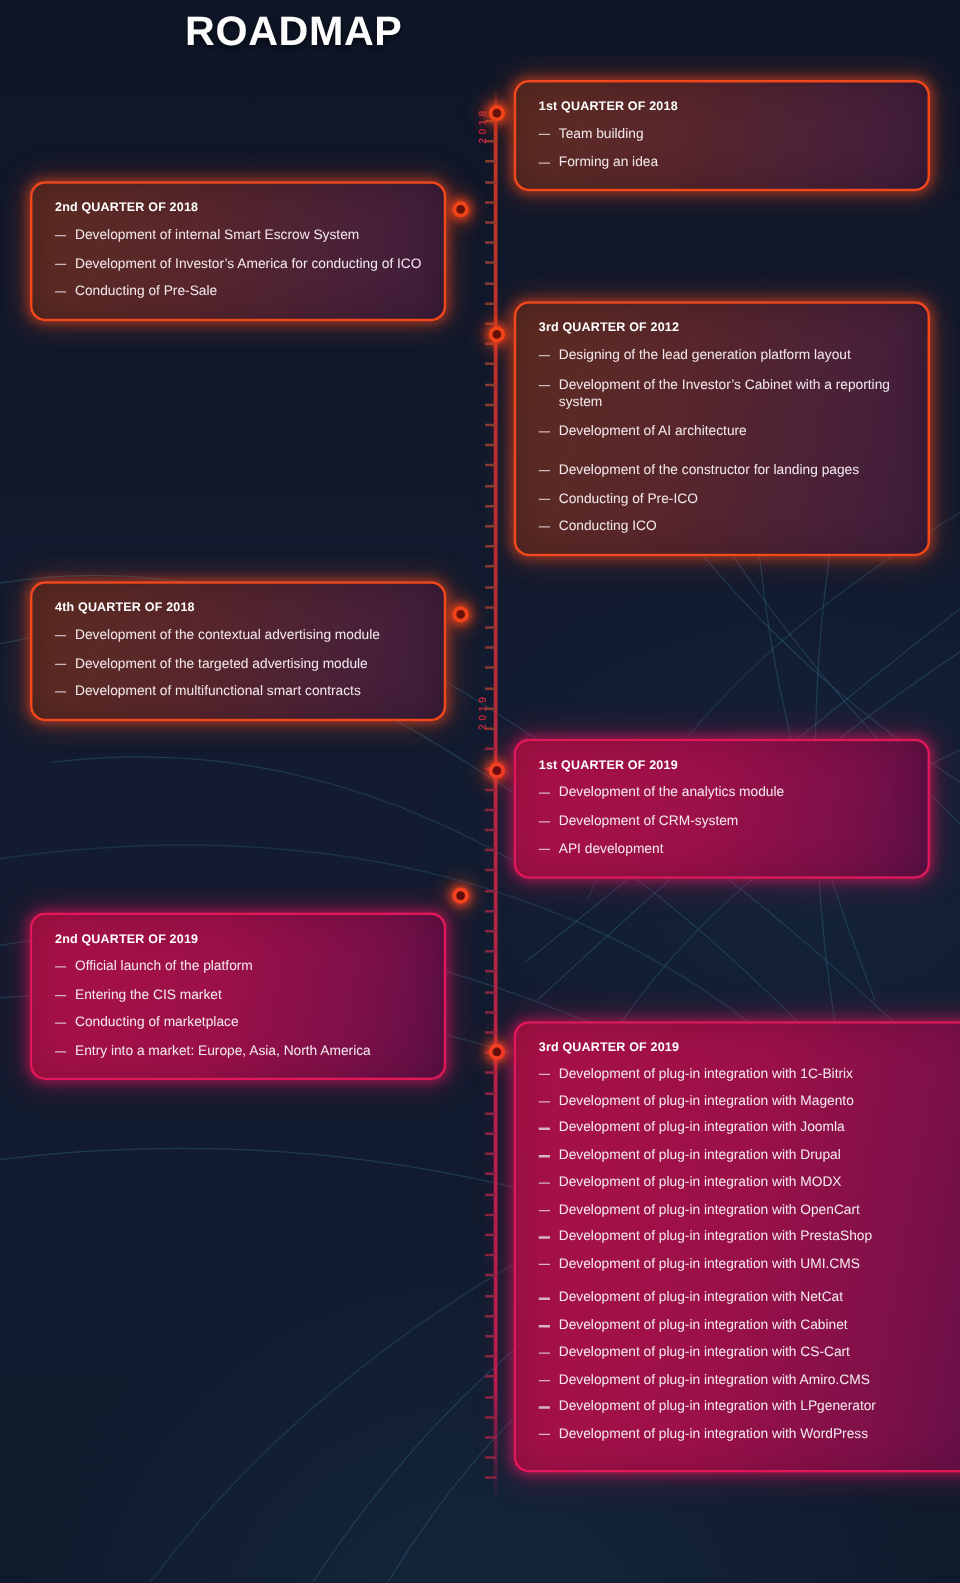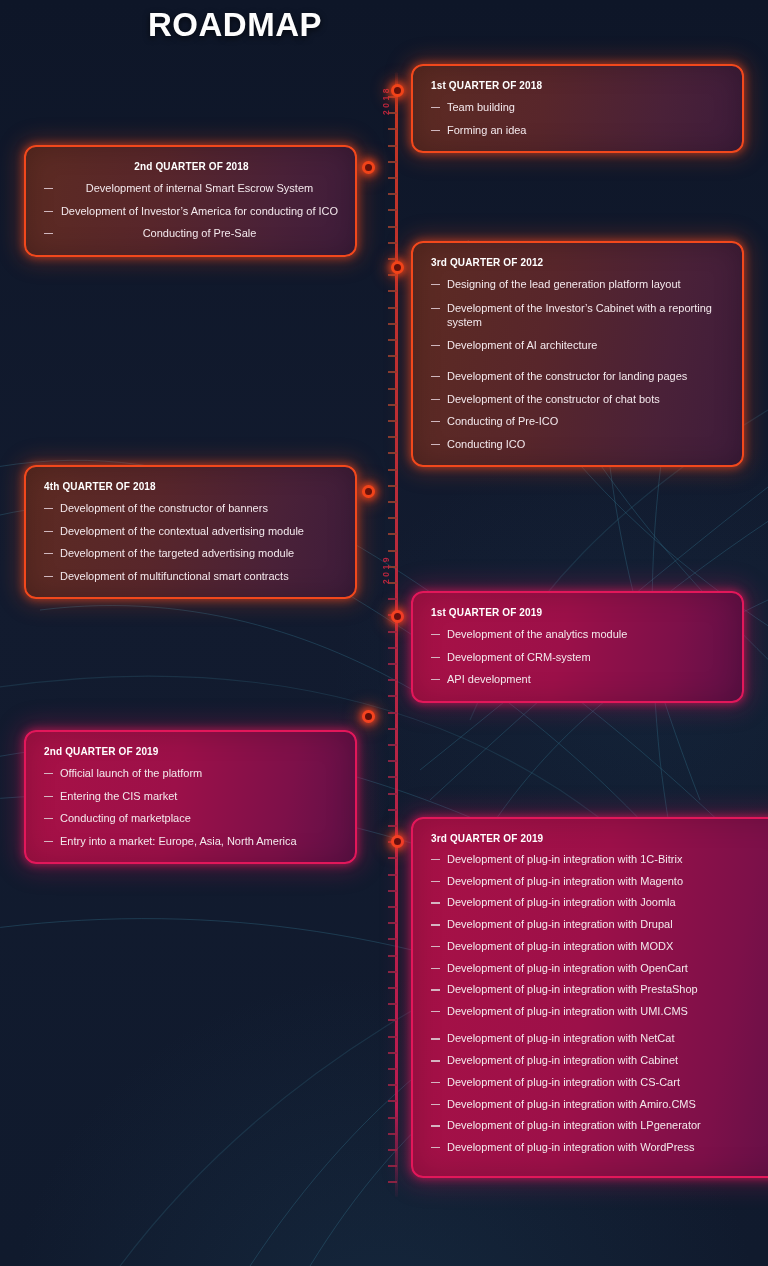--- a/index.html
+++ b/index.html
@@ -285,21 +285,21 @@
         <li class="card-item">
           <span class="dash"></span>
           <span class="txt">Team building</span>
         </li>
         <li class="card-item">
           <span class="dash"></span>
           <span class="txt">Forming an idea</span>
         </li>
       </ul>
     </div>
-    <div class="card orange" style="top: 145px; left: 24px; width: 333px; text-align: center;">
+    <div class="card orange" style="top: 145px; left: 24px; width: 333px;">
       <div class="card-title">2nd QUARTER OF 2018</div>
       <ul class="card-list">
         <li class="card-item">
           <span class="dash"></span>
           <span class="txt">Development of internal Smart Escrow System</span>
         </li>
         <li class="card-item">
           <span class="dash"></span>
           <span class="txt">Development of Investor’s America for conducting of ICO</span>
         </li>
@@ -323,41 +323,33 @@
         <li class="card-item" style="margin-bottom: 17px;">
           <span class="dash"></span>
           <span class="txt">Development of AI architecture</span>
         </li>
         <li class="card-item">
           <span class="dash"></span>
           <span class="txt">Development of the constructor for landing pages</span>
         </li>
         <li class="card-item">
           <span class="dash"></span>
-          <span class="txt">Development of the constructor of chat bots</span>
-        </li>
-        <li class="card-item">
-          <span class="dash"></span>
           <span class="txt">Conducting of Pre-ICO</span>
         </li>
         <li class="card-item">
           <span class="dash"></span>
           <span class="txt">Conducting ICO</span>
         </li>
       </ul>
     </div>
     <div class="card orange" style="top: 465px; left: 24px; width: 333px;">
       <div class="card-title">4th QUARTER OF 2018</div>
       <ul class="card-list">
         <li class="card-item">
           <span class="dash"></span>
-          <span class="txt">Development of the constructor of banners</span>
-        </li>
-        <li class="card-item">
-          <span class="dash"></span>
           <span class="txt">Development of the contextual advertising module</span>
         </li>
         <li class="card-item">
           <span class="dash"></span>
           <span class="txt">Development of the targeted advertising module</span>
         </li>
         <li class="card-item">
           <span class="dash"></span>
           <span class="txt">Development of multifunctional smart contracts</span>
         </li>

